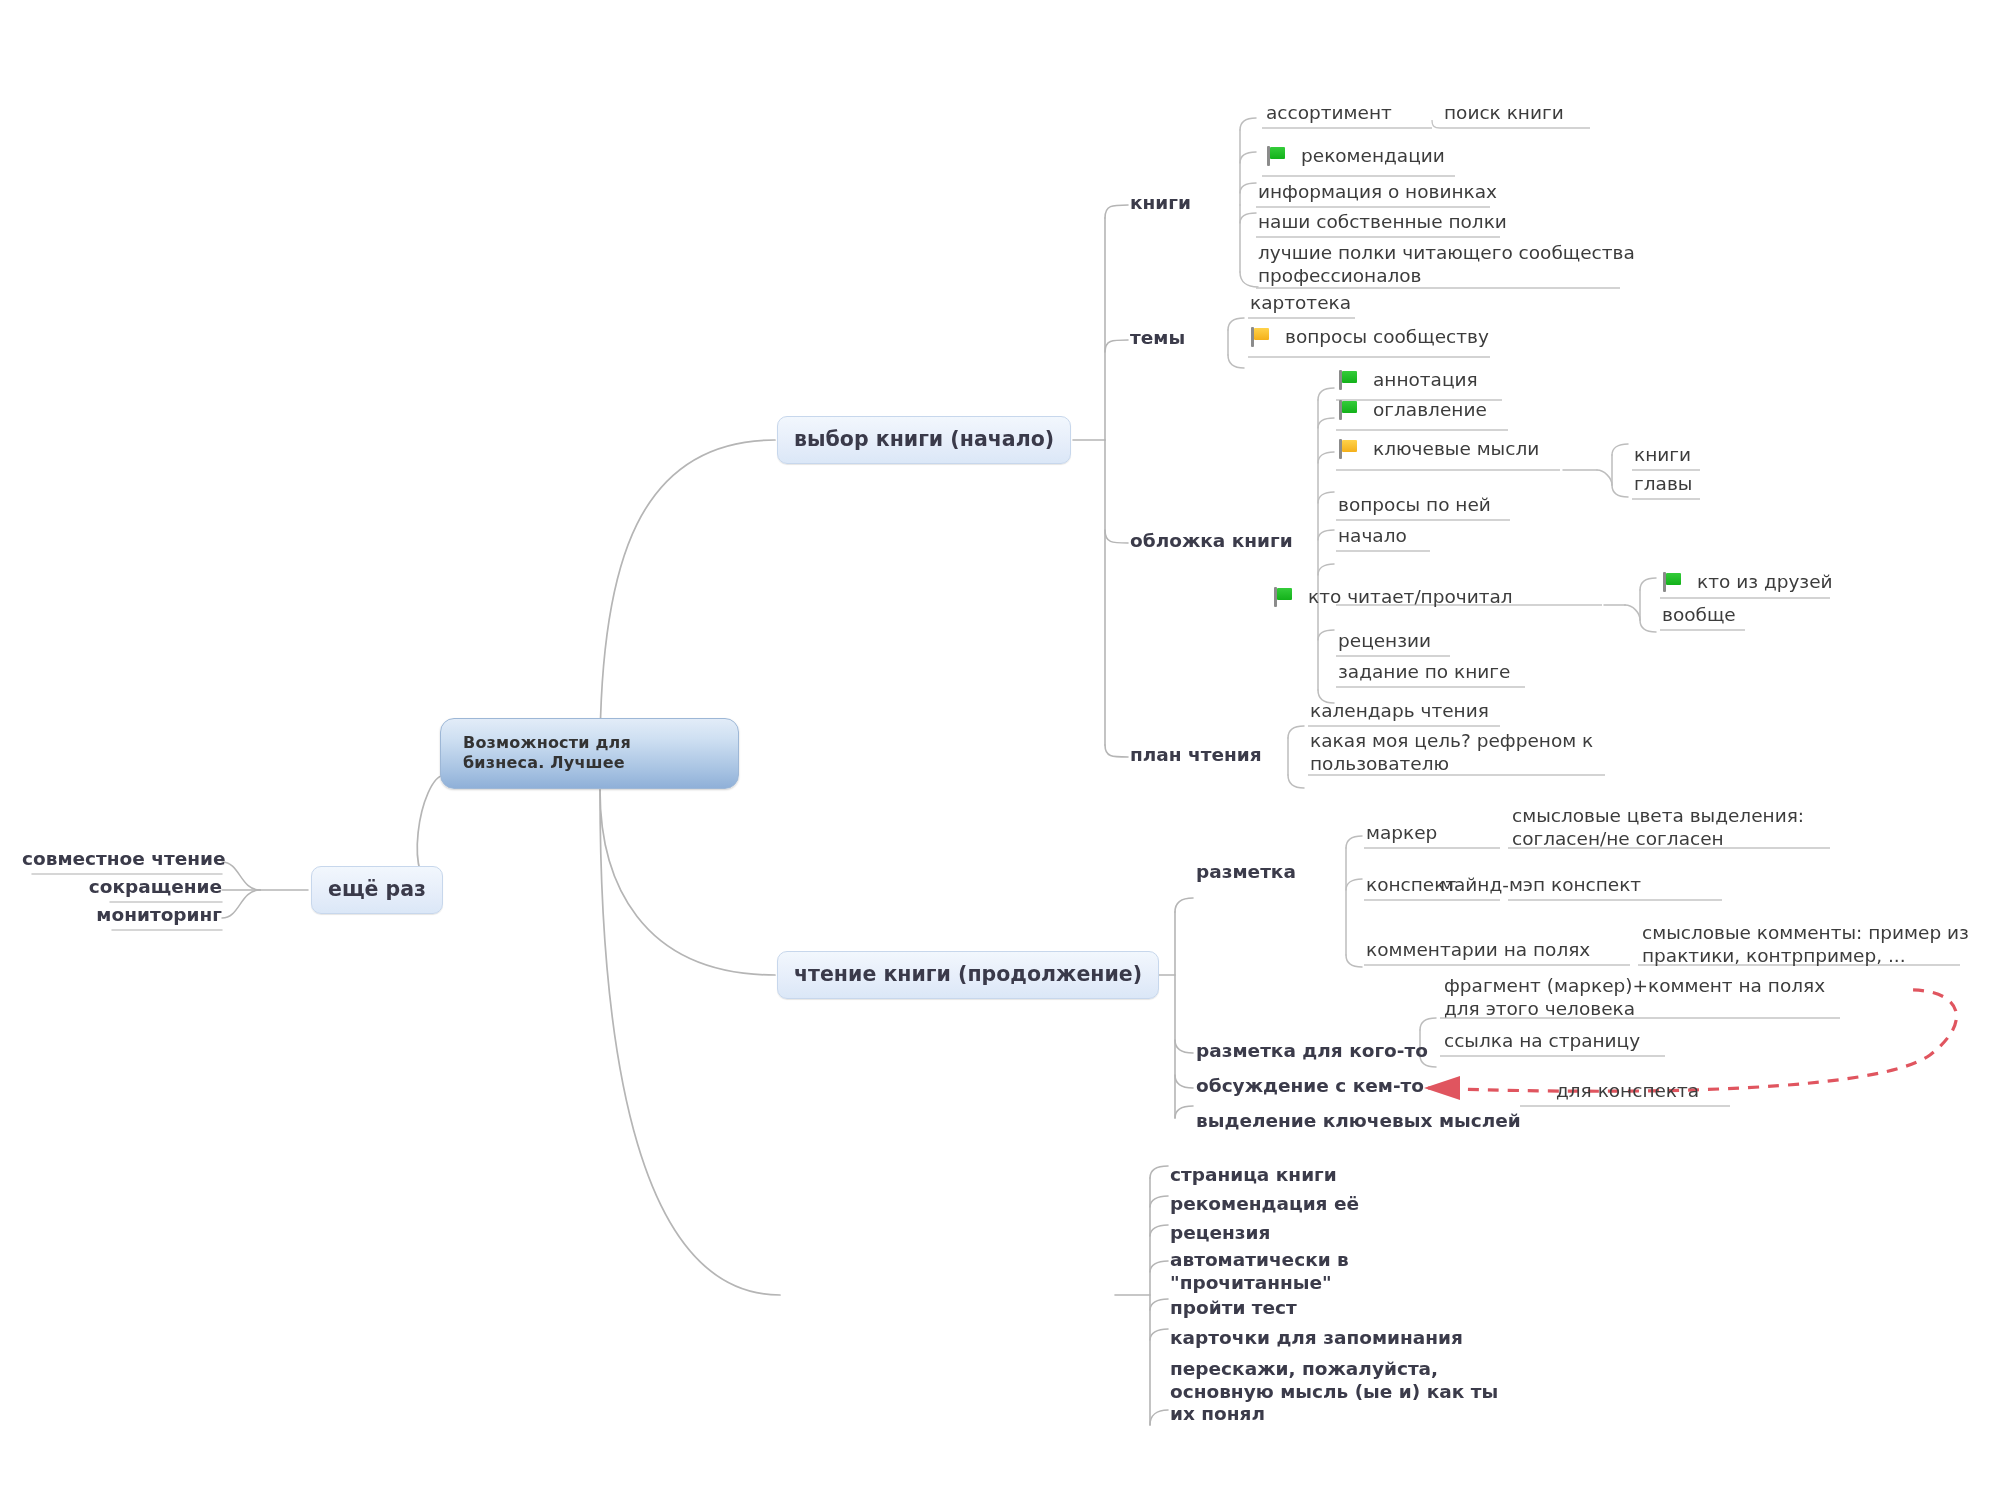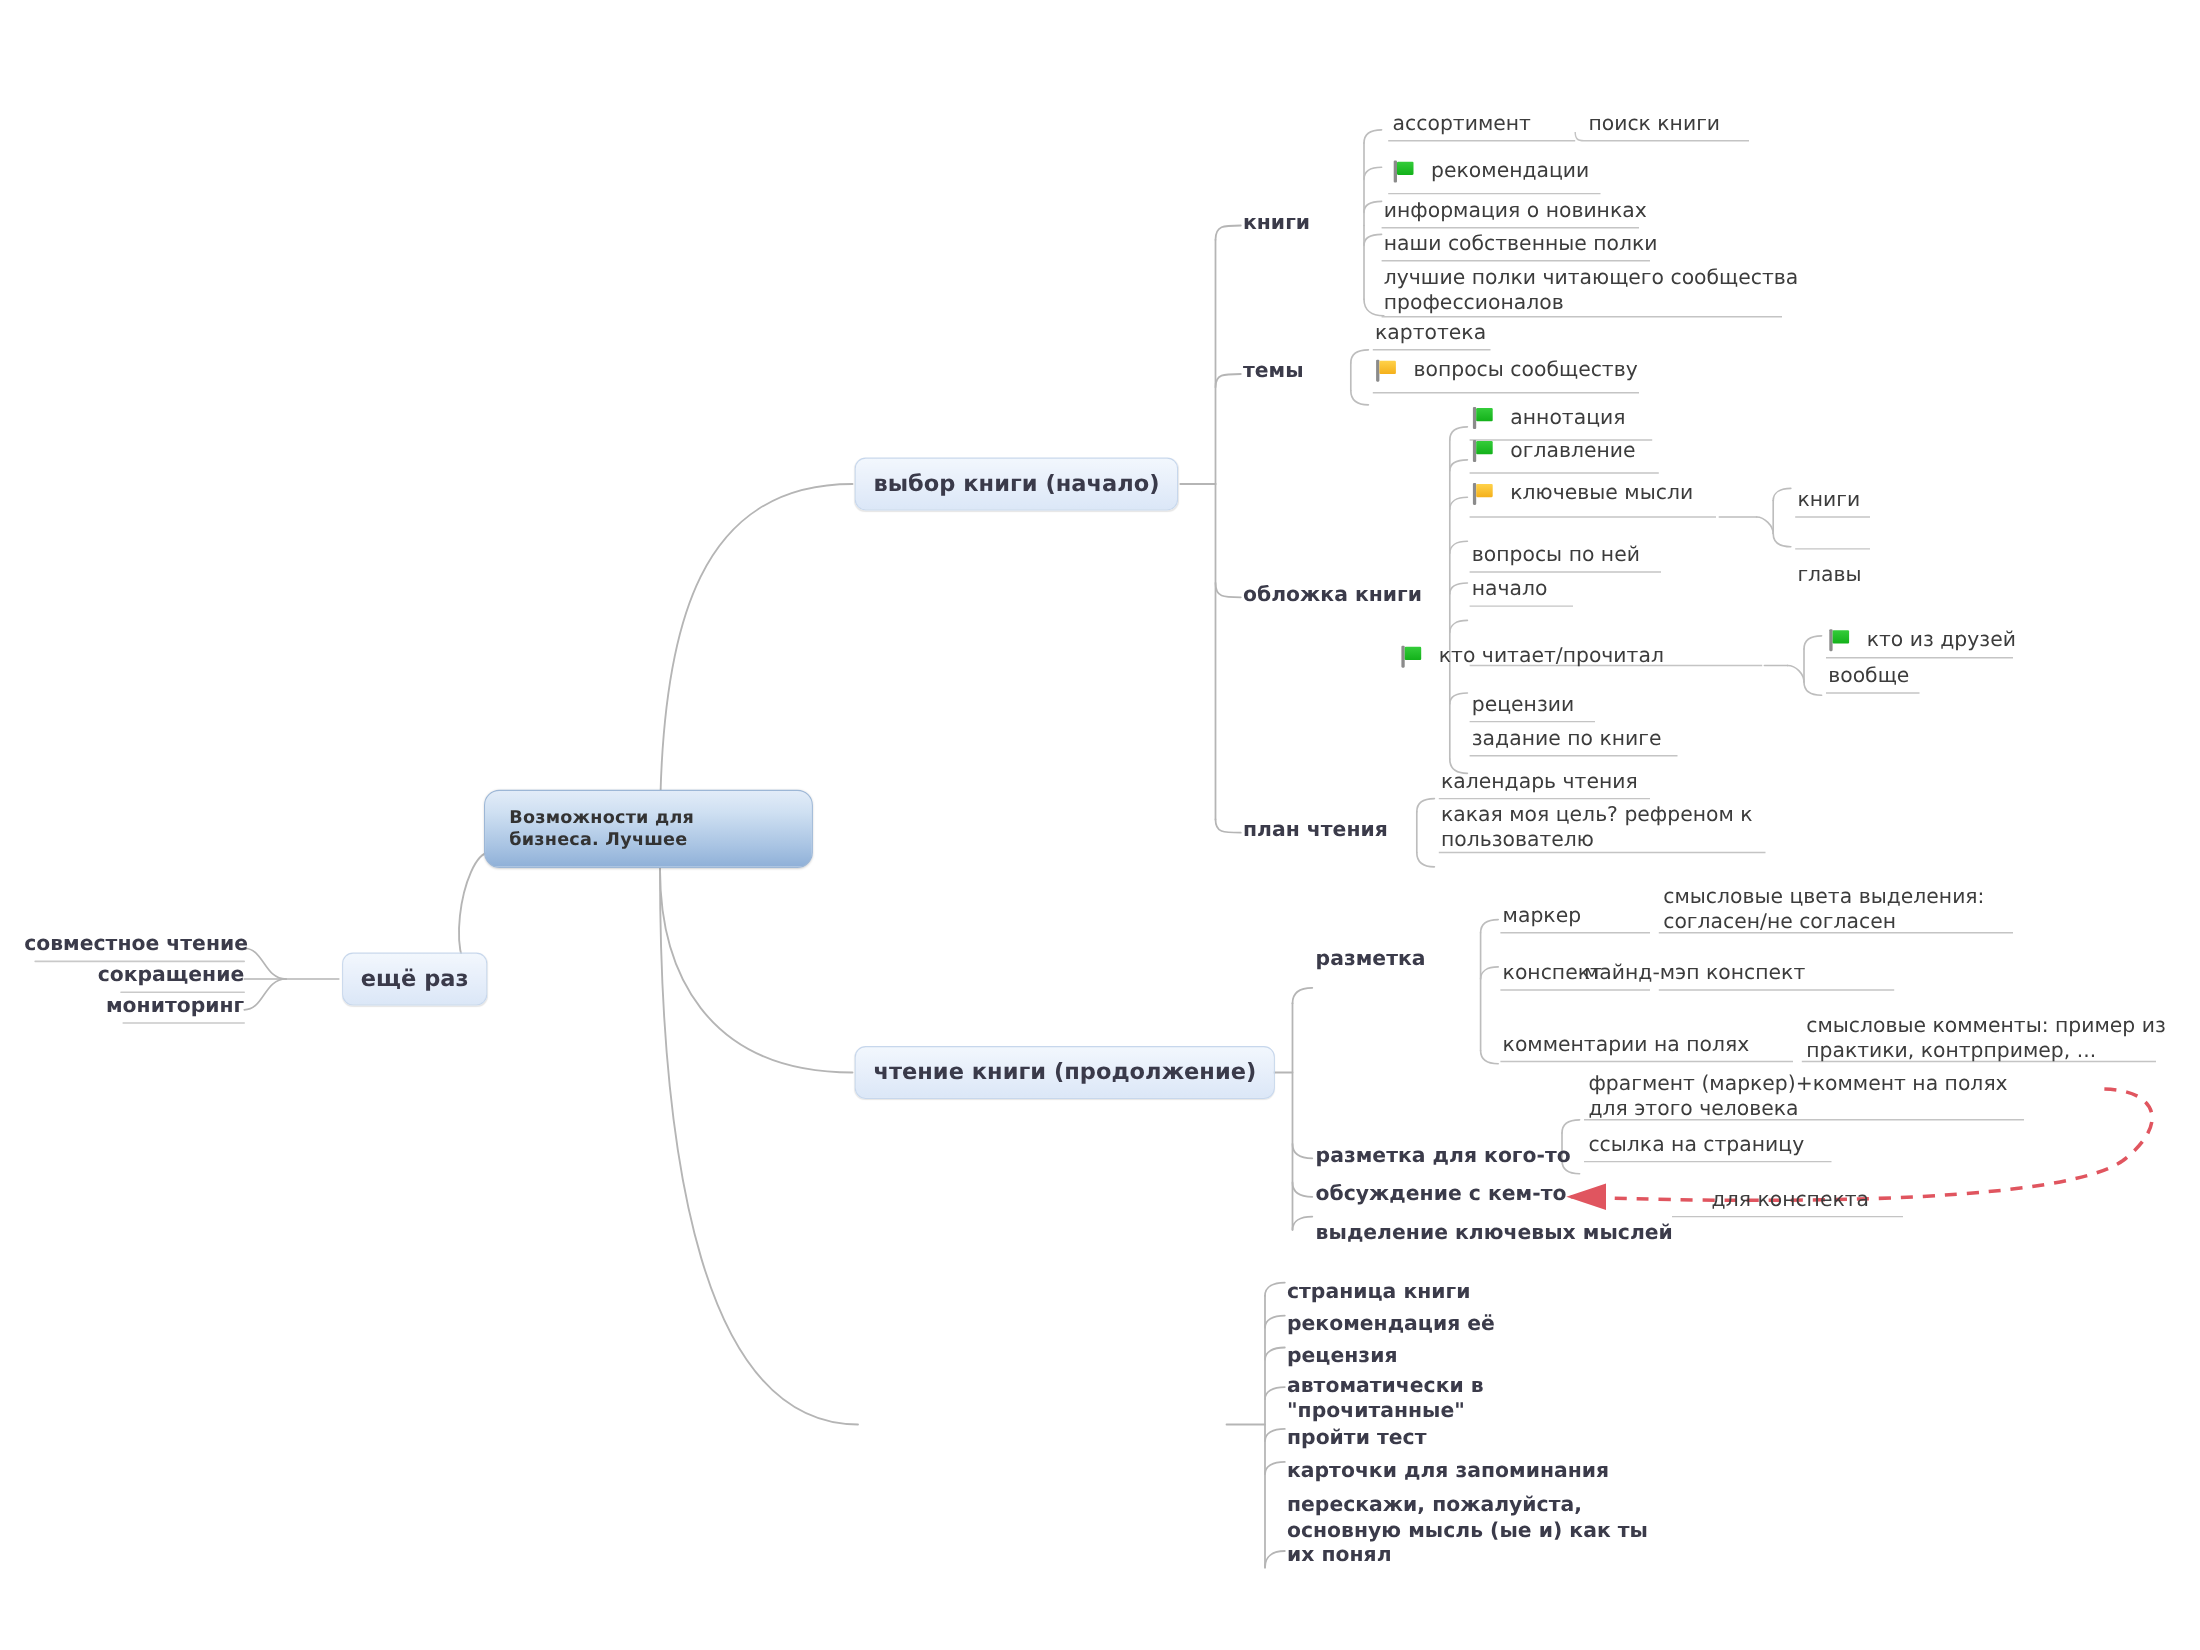--- a/index.html
+++ b/index.html
@@ -279,21 +279,21 @@
   <div class="node leaf" style="left:1338px;top:494px;">вопросы по ней</div>
   <div class="node leaf" style="left:1338px;top:525px;">начало</div>
   <div class="node flagwrap" style="left:1273px;top:574px;margin-top:12px;">
     <span class="flag green"><i></i><b></b></span>
     <span class="leaf">кто читает/прочитал</span>
   </div>
   <div class="node leaf" style="left:1338px;top:630px;">рецензии</div>
   <div class="node leaf" style="left:1338px;top:661px;">задание по книге</div>
 
   <div class="node leaf" style="left:1634px;top:444px;">книги</div>
-  <div class="node leaf" style="left:1634px;top:473px;margin-top:39px;">главы</div>
+  <div class="node leaf" style="left:1634px;top:473px;">главы</div>
 
   <div class="node flagwrap" style="left:1662px;top:571px;">
     <span class="flag green"><i></i><b></b></span>
     <span class="leaf">кто из друзей</span>
   </div>
   <div class="node leaf" style="left:1662px;top:604px;">вообще</div>
 
   <div class="node leaf" style="left:1310px;top:700px;">календарь чтения</div>
   <div class="node leaf" style="left:1310px;top:730px;width:300px;">какая моя цель? рефреном к
 пользователю</div>

